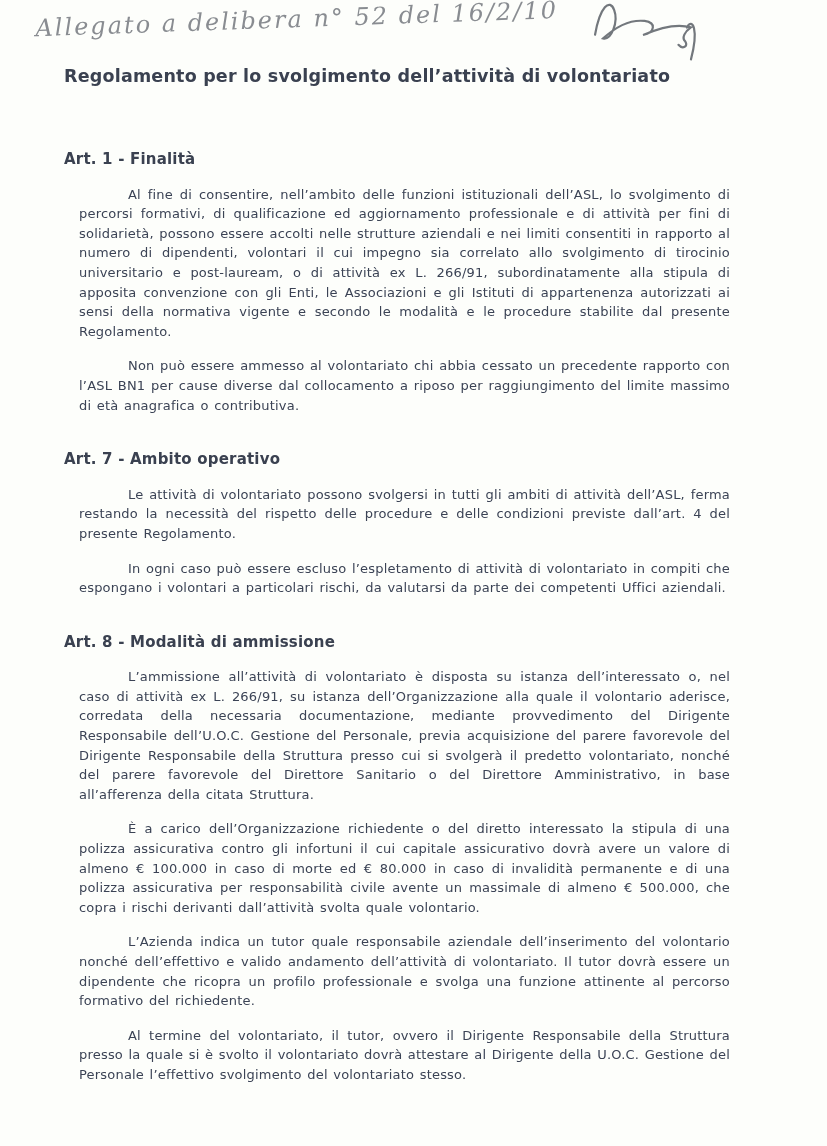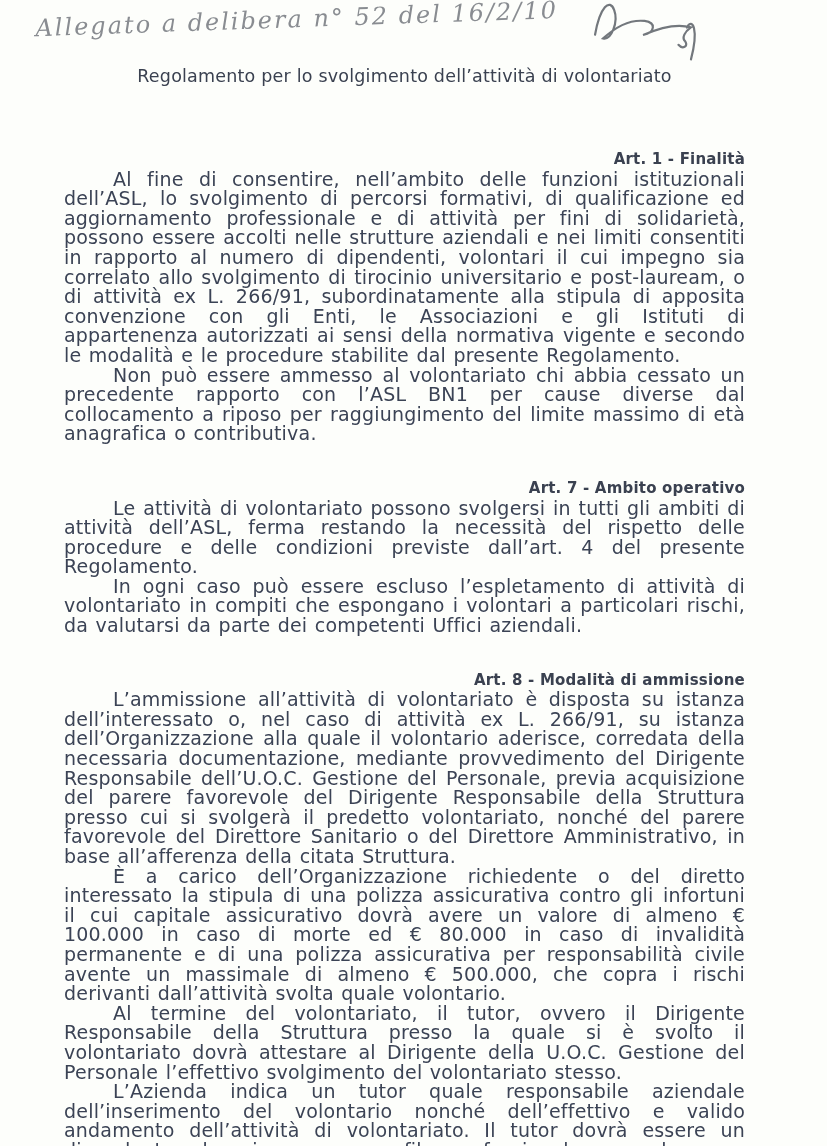--- a/index.html
+++ b/index.html
@@ -43,50 +43,49 @@
     margin-top: -2px;
     opacity: 0.85;
   }
 
   
   .doc-title {
     position: absolute;
     top: 64px;
     left: 64px;
     width: 681px;
-    text-align: center;
     font-size: 17.5px;
     line-height: 24px;
-    font-weight: 400;
+    font-weight: 700;
     color: var(--ink-title, #3a4150);
     letter-spacing: 0.2px;
   }
 
   
   .articles {
     position: absolute;
     top: 150px;
     left: 64px;
     width: 681px;
   }
   .article-heading {
     margin: 35px 0 0 0;
     font-size: 15px;
     line-height: 19.6px;
     font-weight: bold;
-    text-align: right;
+    text-align: left;
     color: var(--ink-title, #3a4150);
     letter-spacing: 0.2px;
   }
   section[data-name="article"]:first-child .article-heading {
     margin-top: 0;
   }
   .article-paragraph {
-    margin: 0;
-    font-size: 19px;
+    margin: 15px;
+    font-size: 13px;
     line-height: 19.6px;
     text-align: justify;
     text-indent: 49px;
     letter-spacing: 0.2px;
     word-spacing: 1.2px;
     color: var(--ink, #3b4355);
   }
 </style>
 </head>
 <body>
@@ -116,18 +115,18 @@
         <p class="article-paragraph" data-name="article-paragraph">In ogni caso può essere escluso l’espletamento di attività di volontariato in compiti che espongano i volontari a particolari rischi, da valutarsi da parte dei competenti Uffici aziendali.</p>
       </section>
       <section data-name="article">
         <h2 class="article-heading" data-name="article-heading">Art. 8 - Modalità di ammissione</h2>
         <p class="article-paragraph" data-name="article-paragraph">L’ammissione all’attività di volontariato è disposta su istanza dell’interessato o, nel caso di attività ex L. 266/91, su istanza dell’Organizzazione alla quale il volontario aderisce, corredata della necessaria documentazione, mediante provvedimento del Dirigente Responsabile dell’U.O.C. Gestione del Personale, previa acquisizione del parere favorevole del Dirigente Responsabile della Struttura presso cui si svolgerà il predetto volontariato, nonché del parere favorevole del Direttore Sanitario o del Direttore Amministrativo, in base all’afferenza della citata Struttura.</p>
       </section>
       <section data-name="article">
         <p class="article-paragraph" data-name="article-paragraph">È a carico dell’Organizzazione richiedente o del diretto interessato la stipula di una polizza assicurativa contro gli infortuni il cui capitale assicurativo dovrà avere un valore di almeno € 100.000 in caso di morte ed € 80.000 in caso di invalidità permanente e di una polizza assicurativa per responsabilità civile avente un massimale di almeno € 500.000, che copra i rischi derivanti dall’attività svolta quale volontario.</p>
       </section>
       <section data-name="article">
+        <p class="article-paragraph" data-name="article-paragraph">L’Azienda indica un tutor quale responsabile aziendale dell’inserimento del volontario nonché dell’effettivo e valido andamento dell’attività di volontariato. Il tutor dovrà essere un dipendente che ricopra un profilo professionale e svolga una funzione attinente al percorso formativo del richiedente.</p>
         <p class="article-paragraph" data-name="article-paragraph">Al termine del volontariato, il tutor, ovvero il Dirigente Responsabile della Struttura presso la quale si è svolto il volontariato dovrà attestare al Dirigente della U.O.C. Gestione del Personale l’effettivo svolgimento del volontariato stesso.</p>
-        <p class="article-paragraph" data-name="article-paragraph">L’Azienda indica un tutor quale responsabile aziendale dell’inserimento del volontario nonché dell’effettivo e valido andamento dell’attività di volontariato. Il tutor dovrà essere un dipendente che ricopra un profilo professionale e svolga una funzione attinente al percorso formativo del richiedente.</p>
       </section>
     </div>
 
 </div>
 
 </body></html>

